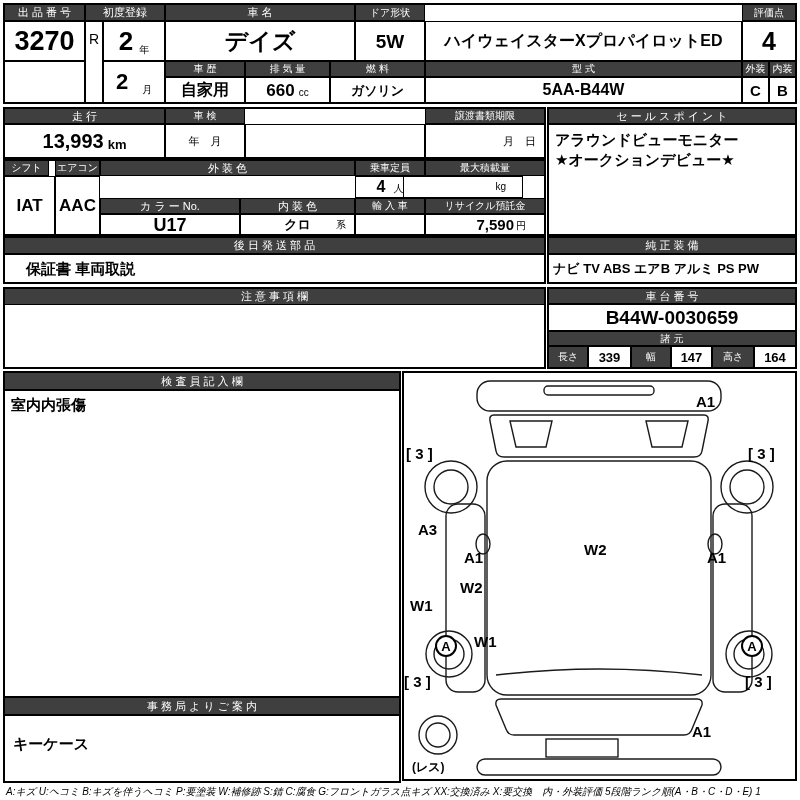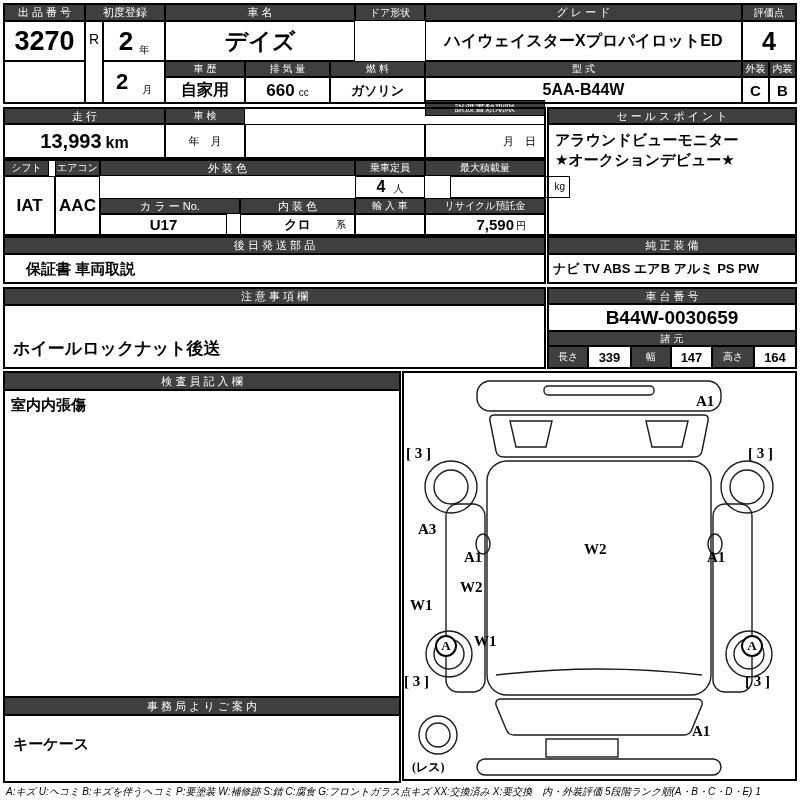--- a/index.html
+++ b/index.html
@@ -13,21 +13,21 @@
   }
   .cell {
     position:absolute; background:#fff; border:1px solid #000;
     display:flex; align-items:center; white-space:nowrap; line-height:1;
   }
   .c { justify-content:center; }
   .r { justify-content:flex-end; }
   .b { font-weight:bold; }
   .frame { position:absolute; border:2px solid #000; background:transparent; pointer-events:none; z-index:5; }
   .legend { position:absolute; font-size:10px; white-space:nowrap;font-style:italic; }
-  .diagram { position:absolute; left:402px; top:371px; width:395px; height:410px; border:2px solid #000; background:#fff;font-family:Liberation Serif, serif; }
+  .diagram { position:absolute; left:402px; top:371px; width:395px; height:410px; border:2px solid #000; background:#fff; }
   .diagram svg { position:absolute; left:0; top:0; }
   .marker-layer { position:absolute; left:0; top:0; width:391px; height:406px; }
   .marker { position:absolute; font-weight:bold; font-size:15px; white-space:nowrap; z-index:3; }
   .marker.circle {
     width:22px; height:22px; border:2px solid #000; border-radius:50%;
     display:flex; align-items:center; justify-content:center; font-size:13px; background:#fff;
   }
   .marker.bracket { font-size:15px; letter-spacing:0px; }
   .marker.paren { font-size:12px; }
   .sp-body { flex-direction:column; align-items:flex-start; justify-content:flex-start; padding:7px 6px; gap:5px; }
@@ -49,22 +49,22 @@
   </div>
   <div class="cell c" style="left:103px;top:61px;width:62px;height:42px">
     <span class="b" style="font-size:22px">2</span>
     <span style="font-size:10px;align-self:flex-end;margin:0 0 7px 14px">月</span>
   </div>
 
   <div class="hd" style="left:165px;top:4px;width:190px;height:17px">車 名</div>
   <div class="cell c b" style="left:165px;top:21px;width:190px;height:40px;font-size:23px">デイズ</div>
 
   <div class="hd" style="left:355px;top:4px;width:70px;height:17px;font-size:10px">ドア形状</div>
-
-  <div class="hd" style="left:425px;top:4px;width:317px;height:17px">グ レ ー ド</div>
+  <div class="cell c b" style="left:355px;top:21px;width:70px;height:40px;font-size:19px">5W</div>
+
   <div class="cell c b" style="left:425px;top:21px;width:317px;height:40px;font-size:16px">ハイウェイスターXプロパイロットED</div>
 
   <div class="hd" style="left:742px;top:4px;width:54px;height:17px;font-size:10px">評価点</div>
   <div class="cell c b" style="left:742px;top:21px;width:54px;height:40px;font-size:25px">4</div>
 
   <div class="hd" style="left:165px;top:61px;width:80px;height:16px;font-size:10px">車 歴</div>
   <div class="cell c b" style="left:165px;top:77px;width:80px;height:26px;font-size:16px">自家用</div>
 
   <div class="hd" style="left:245px;top:61px;width:85px;height:16px;font-size:10px">排 気 量</div>
   <div class="cell c" style="left:245px;top:77px;width:85px;height:26px">
@@ -79,26 +79,26 @@
   <div class="cell c b" style="left:425px;top:77px;width:317px;height:26px;font-size:16px">5AA-B44W</div>
 
   <div class="hd" style="left:742px;top:61px;width:27px;height:16px;font-size:10px">外装</div>
   <div class="hd" style="left:769px;top:61px;width:27px;height:16px;font-size:10px">内装</div>
   <div class="cell c b" style="left:742px;top:77px;width:27px;height:26px;font-size:15px">C</div>
   <div class="cell c b" style="left:769px;top:77px;width:27px;height:26px;font-size:15px">B</div>
 
   <div class="hd" style="left:4px;top:108px;width:161px;height:16px">走 行</div>
   <div class="cell c" style="left:4px;top:124px;width:161px;height:34px">
     <span class="b" style="font-size:20px">13,993</span>
-    <span class="b" style="font-size:16px;align-self:flex-end;margin:0 0 6px 4px">km</span>
+    <span class="b" style="font-size:13px;align-self:flex-end;margin:0 0 6px 4px">km</span>
   </div>
   <div class="hd" style="left:165px;top:108px;width:80px;height:16px;font-size:10px">車 検</div>
   <div class="cell c" style="left:165px;top:124px;width:80px;height:34px;font-size:11px">年　月</div>
   <div class="cell" style="left:245px;top:124px;width:180px;height:34px"></div>
-  <div class="hd" style="left:425px;top:100px;width:120px;height:16px;font-size:10px">譲渡書類期限</div>
+  <div class="hd" style="left:425px;top:108px;width:120px;height:16px;font-size:10px">譲渡書類期限</div>
   <div class="cell r" style="left:425px;top:124px;width:120px;height:34px;font-size:11px;padding-right:8px">月　日</div>
 
   <div class="hd" style="left:548px;top:108px;width:248px;height:16px">セ ー ル ス ポ イ ン ト</div>
   <div class="cell sp-body" style="left:548px;top:124px;width:248px;height:111px">
     <span class="b" style="font-size:15px">アラウンドビューモニター</span>
     <span class="b" style="font-size:15px">★オークションデビュー★</span>
   </div>
 
   <div class="hd" style="left:4px;top:160px;width:45px;height:16px;font-size:10px">シフト</div>
   <div class="cell c b" style="left:4px;top:176px;width:51px;height:59px;font-size:17px">IAT</div>
@@ -107,24 +107,24 @@
 
   <div class="hd" style="left:100px;top:160px;width:255px;height:16px">外 装 色</div>
 
   <div class="hd" style="left:355px;top:160px;width:70px;height:16px;font-size:10px">乗車定員</div>
   <div class="cell c" style="left:355px;top:176px;width:70px;height:22px">
     <span class="b" style="font-size:16px">4</span>
     <span style="font-size:10px;align-self:flex-end;margin:0 0 3px 8px">人</span>
   </div>
 
   <div class="hd" style="left:425px;top:160px;width:120px;height:16px;font-size:10px">最大積載量</div>
-  <div class="cell r" style="left:450px;top:176px;width:120px;height:22px;font-size:10px;padding-right:4px">kg</div>
+  <div class="cell r" style="left:403px;top:176px;width:120px;height:22px;font-size:10px;padding-right:16px">kg</div>
 
   <div class="hd" style="left:100px;top:198px;width:140px;height:16px">カ ラ ー No.</div>
-  <div class="cell c b" style="left:100px;top:214px;width:127px;height:21px;font-size:15px">U17</div>
+  <div class="cell c b" style="left:100px;top:214px;width:140px;height:21px;font-size:18px">U17</div>
 
   <div class="hd" style="left:240px;top:198px;width:115px;height:16px">内 装 色</div>
   <div class="cell c" style="left:240px;top:214px;width:115px;height:21px;position:absolute">
     <span class="b" style="font-size:13px">クロ</span>
     <span style="font-size:10px;position:absolute;right:8px;bottom:4px">系</span>
   </div>
 
   <div class="hd" style="left:355px;top:198px;width:70px;height:16px;font-size:10px">輸 入 車</div>
   <div class="cell" style="left:355px;top:214px;width:70px;height:21px"></div>
 
@@ -134,21 +134,20 @@
     <span style="font-size:10px;align-self:flex-end;margin:0 0 3px 2px">円</span>
   </div>
 
   <div class="hd" style="left:4px;top:237px;width:541px;height:17px">後 日 発 送 部 品</div>
   <div class="cell b" style="left:4px;top:254px;width:541px;height:29px;font-size:15px;padding-left:21px">保証書 車両取説</div>
 
   <div class="hd" style="left:548px;top:237px;width:248px;height:17px">純 正 装 備</div>
   <div class="cell b" style="left:548px;top:254px;width:248px;height:29px;font-size:13px;padding-left:4px">ナビ TV ABS エアB アルミ PS PW</div>
 
   <div class="hd" style="left:4px;top:288px;width:541px;height:17px">注 意 事 項 欄</div>
-  <div class="cell b" style="left:4px;top:305px;width:541px;height:63px;font-size:17px;padding:0 0 10px 8px;align-items:flex-end">ホイールロックナット後送</div>
 
   <div class="hd" style="left:548px;top:288px;width:248px;height:16px">車 台 番 号</div>
   <div class="cell c b" style="left:548px;top:304px;width:248px;height:27px;font-size:19px">B44W-0030659</div>
 
   <div class="hd" style="left:548px;top:331px;width:248px;height:15px;font-size:10px">諸 元</div>
   <div class="hd" style="left:548px;top:346px;width:40px;height:22px;font-size:10px">長さ</div>
   <div class="cell c b" style="left:588px;top:346px;width:43px;height:22px;font-size:13px">339</div>
   <div class="hd" style="left:631px;top:346px;width:40px;height:22px;font-size:10px">幅</div>
   <div class="cell c b" style="left:671px;top:346px;width:41px;height:22px;font-size:13px">147</div>
   <div class="hd" style="left:712px;top:346px;width:42px;height:22px;font-size:10px">高さ</div>

